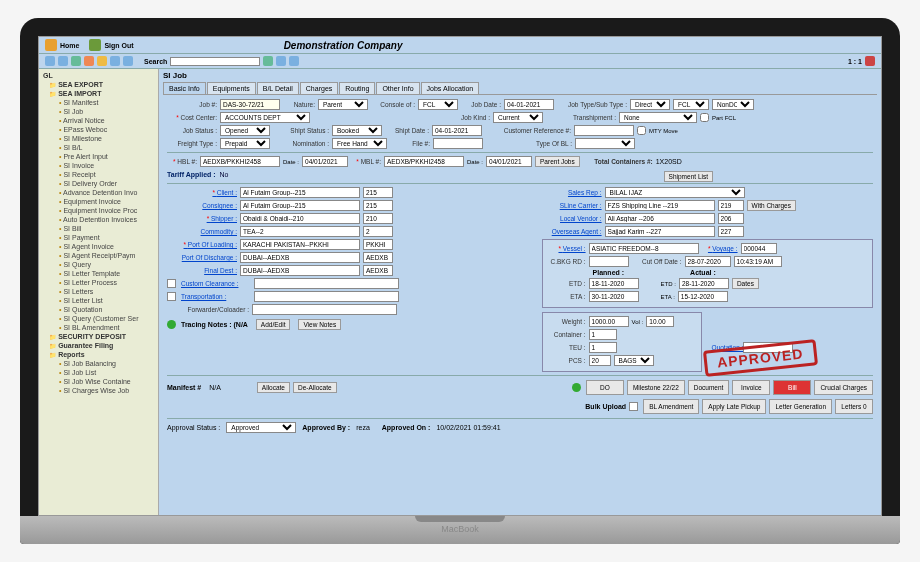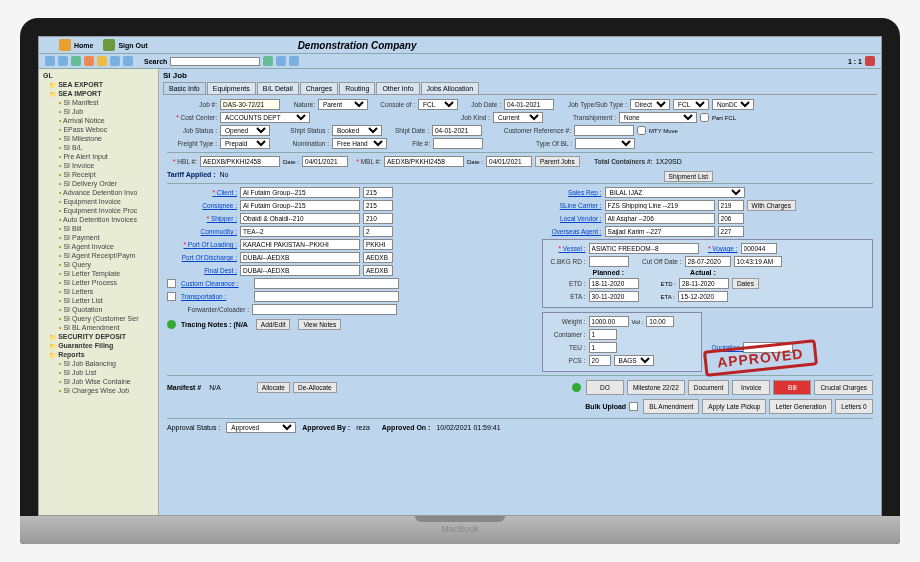--- a/index.html
+++ b/index.html
@@ -4,21 +4,21 @@
 <style>
 * { margin:0; padding:0; box-sizing:border-box; font-family:Arial,sans-serif; }
 body { background:#f5f5f5; display:flex; justify-content:center; align-items:center; min-height:562px; }
 .laptop { width:880px; background:#1a1a1a; border-radius:18px 18px 4px 4px; padding:18px 18px 0; position:relative; }
 .laptop::after { content:"MacBook"; position:absolute; bottom:10px; left:50%; transform:translateX(-50%); color:#888; font-size:9px; }
 .laptop-base { height:28px; background:linear-gradient(#bbb,#999); border-radius:0 0 4px 4px; margin:0 -18px; position:relative; }
 .laptop-base::before { content:""; position:absolute; left:50%; top:0; width:90px; height:6px; background:#888; transform:translateX(-50%); border-radius:0 0 6px 6px; }
 .screen { background:#bdd5ed; height:480px; overflow:hidden; font-size:7px; color:#000; position:relative; border:1px solid #999; }
 
 
-.topbar { background:#bdd5ed; display:flex; align-items:center; padding:2px 20px; border-bottom:1px solid #8aa; }
+.topbar { background:#bdd5ed; display:flex; align-items:center; padding:2px 6px; border-bottom:1px solid #8aa; }
 .topbar .home-icon, .topbar .signout-icon { width:12px; height:12px; background:#e8a030; border-radius:2px; margin-right:3px; }
 .topbar .signout-icon { background:#6b9a3a; }
 .topbar span { font-weight:bold; margin-right:10px; }
 .title { font-style:italic; font-weight:bold; font-size:10px; margin-left:140px; }
 
 .toolbar { background:#bdd5ed; padding:2px 6px; border-bottom:1px solid #8aa; display:flex; align-items:center; gap:3px; }
 .toolbar .ico { width:10px; height:10px; border-radius:2px; background:#7ab0e0; display:inline-block; }
 .toolbar .search-lbl { margin-left:8px; font-weight:bold; }
 .toolbar input.search { width:90px; font-size:7px; border:1px solid #888; }
 .toolbar .pager { margin-left:auto; font-weight:bold; }

